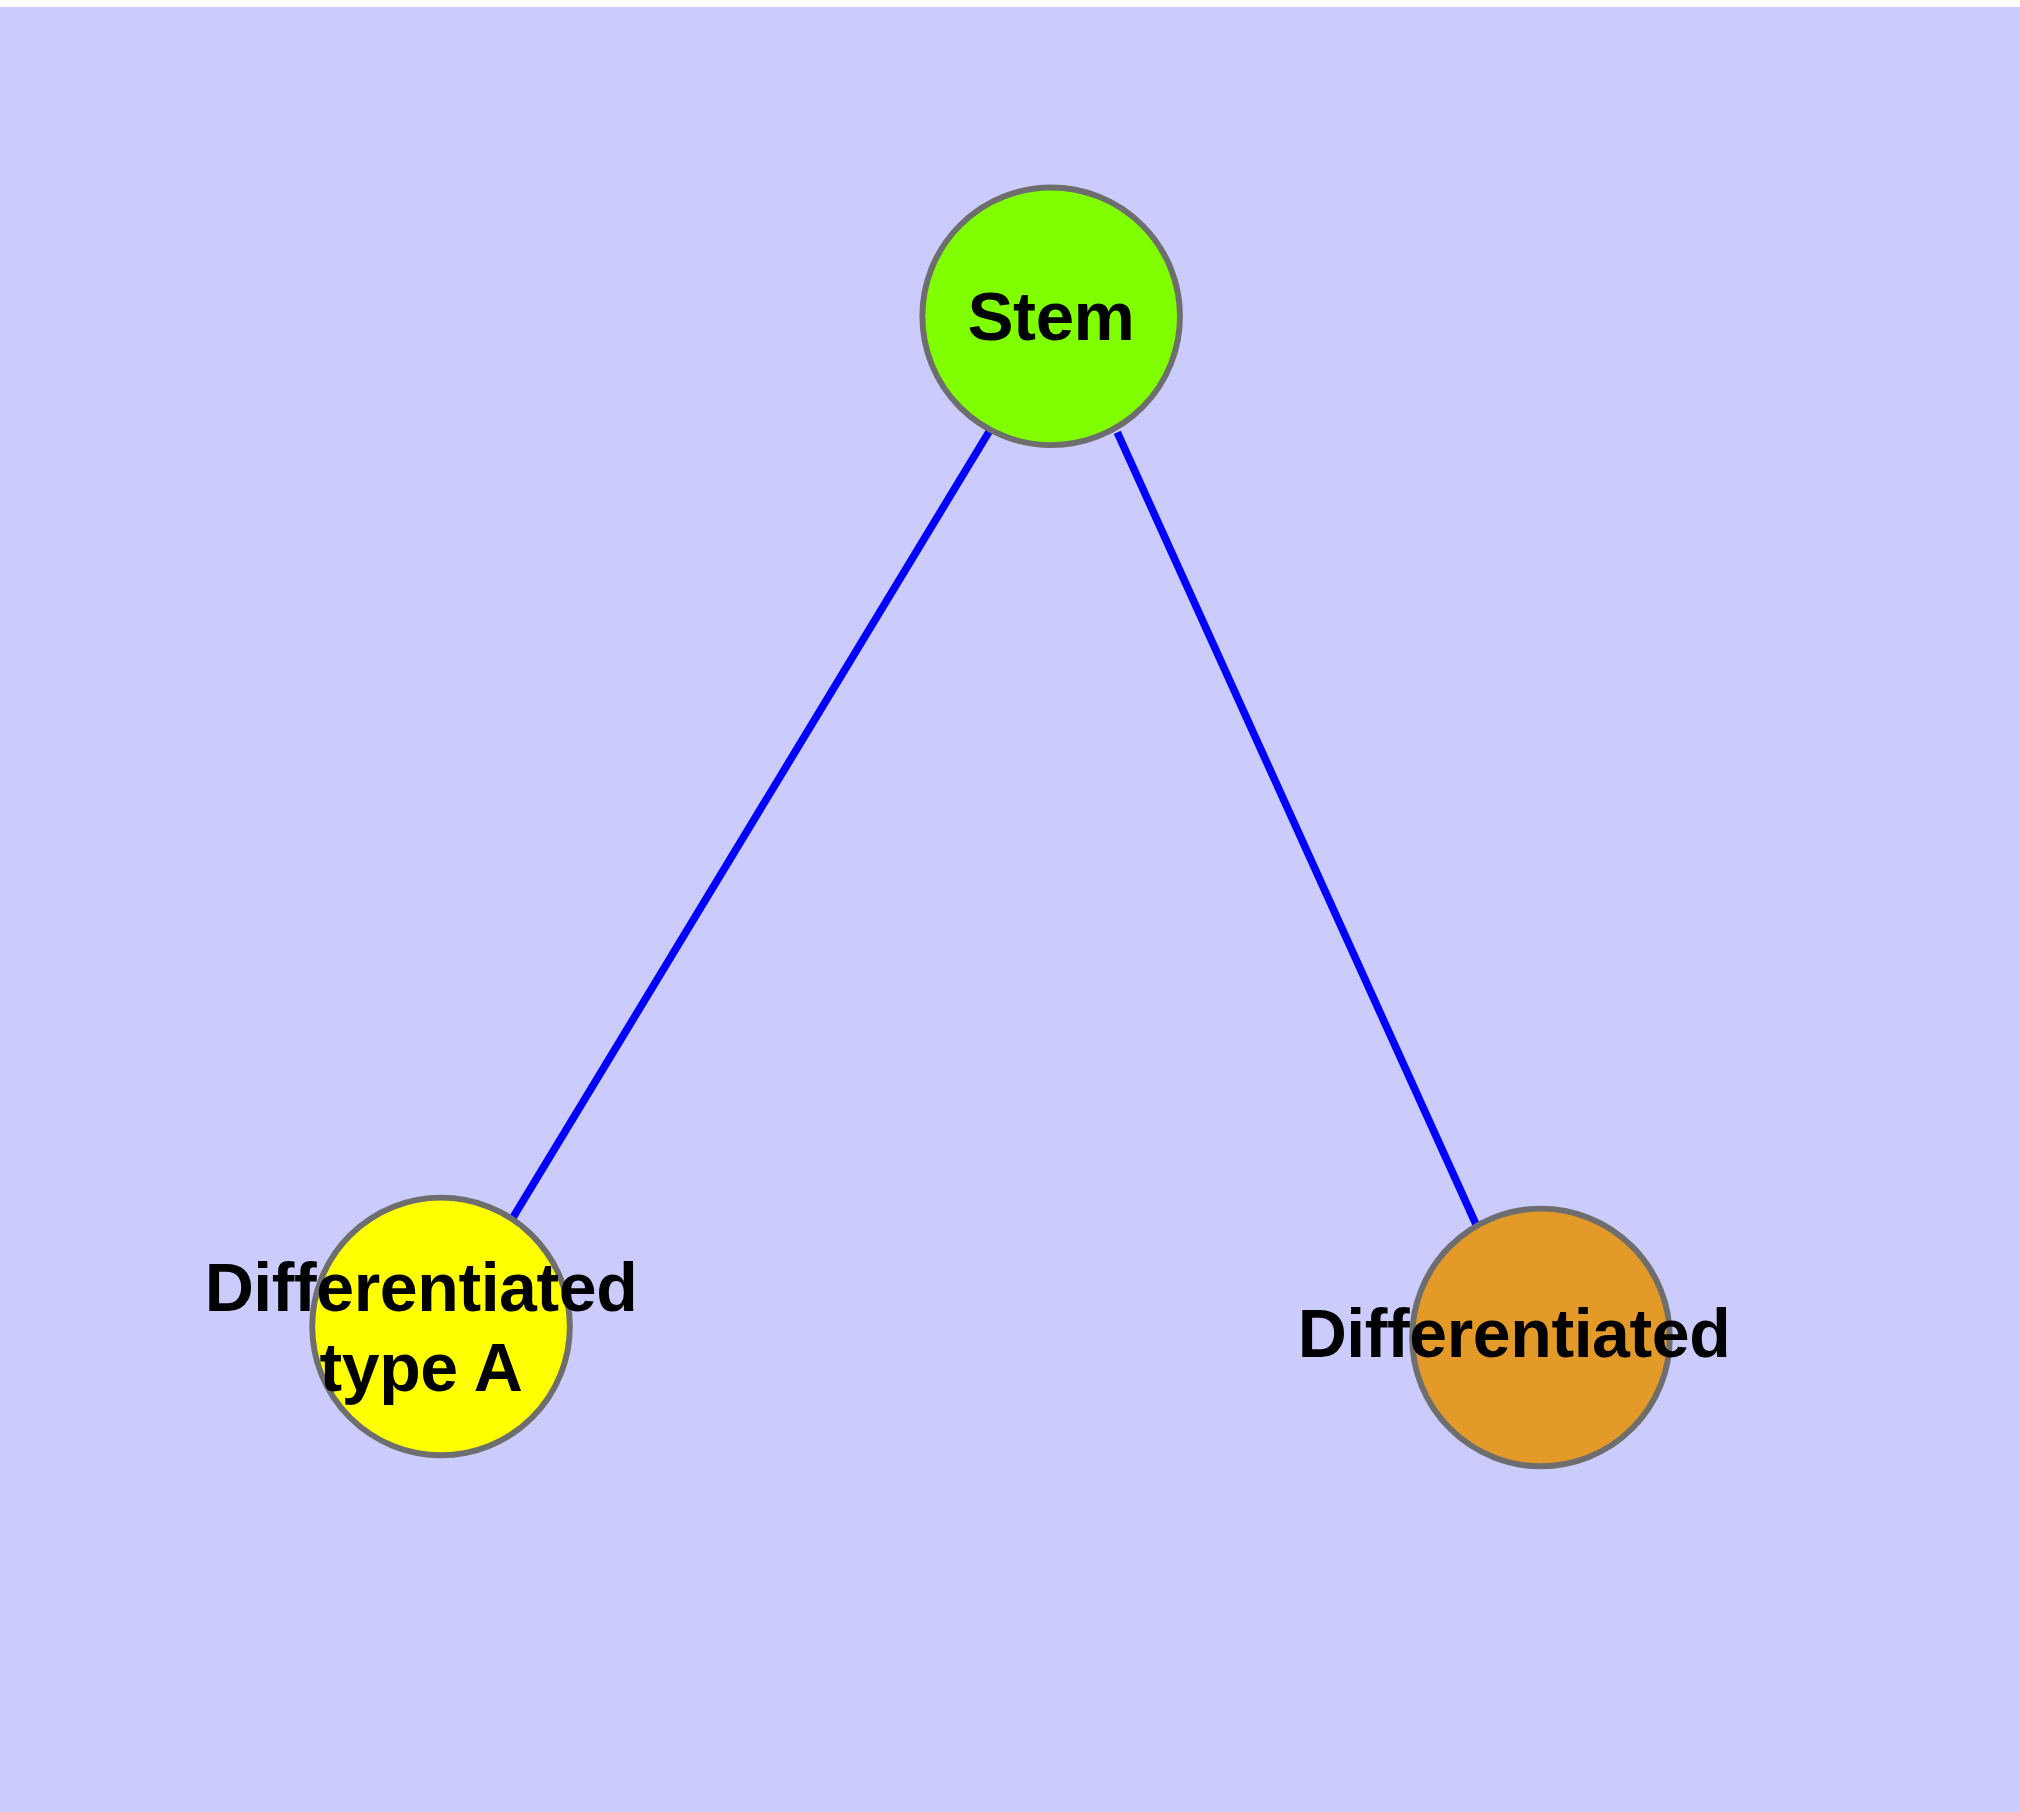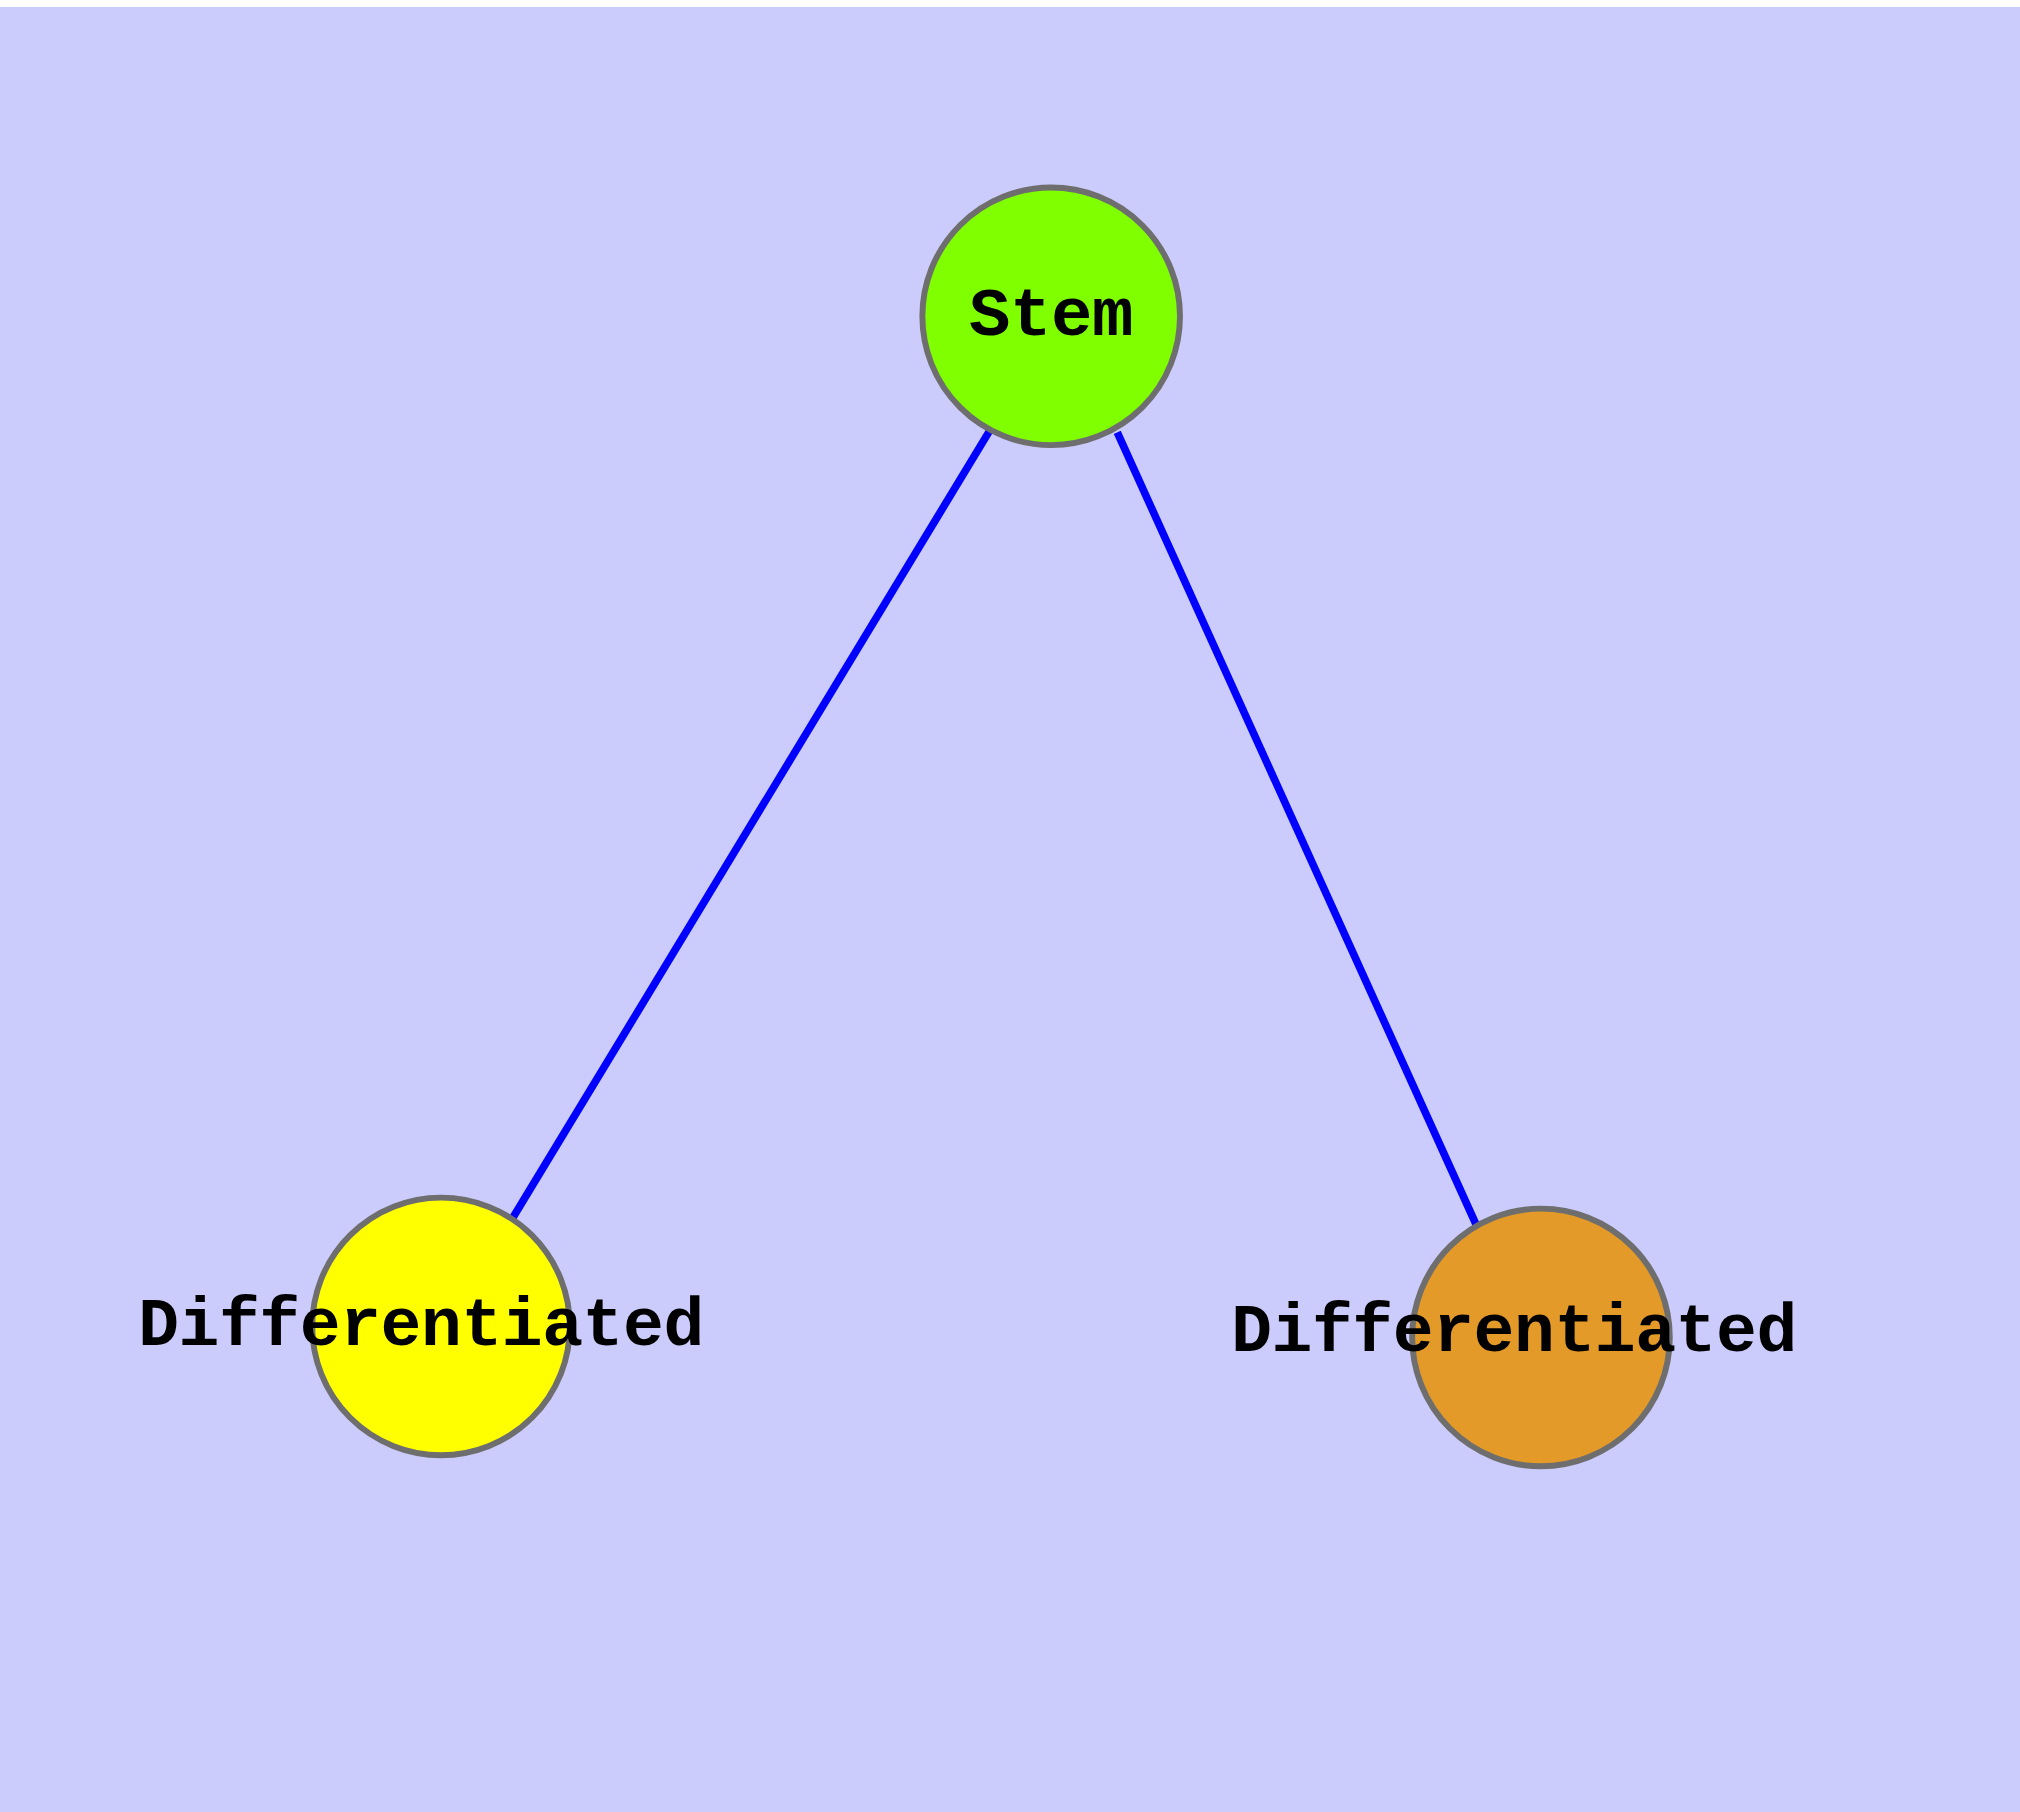--- a/index.html
+++ b/index.html
@@ -34,21 +34,21 @@
   }
   .node-circle {
     stroke-width: 7;
   }
   .edge-line {
     stroke-linecap: butt;
   }
   .node-label {
     position: absolute;
     color: #000000;
-    font-family: Liberation Mono, monospace;
+    font-family: Liberation Sans, sans-serif;
     font-weight: bold;
     font-size: 68px;
     line-height: 80px;
     text-align: center;
     white-space: nowrap;
     letter-spacing: -0.4px;
     transform: translate(-50%, -50%);
     pointer-events: none;
   }
   .node-label.stem-label {
@@ -72,20 +72,21 @@
           <circle cx="1818" cy="1570" r="152" fill="#e39a28" stroke="#6e6e6e" stroke-width="7" class="node-circle"></circle>
         </g>
     </svg>
 
     <div id="labels-layer">
         <div class="node-label stem-label" style="left: 1051px; top: 310px;">
           <div>Stem</div>
         </div>
         <div class="node-label" style="left: 421px; top: 1320px;">
           <div>Differentiated</div>
+          <div>type A</div>
         </div>
         <div class="node-label" style="left: 1514px; top: 1326px;">
           <div>Differentiated</div>
         </div>
       </div>
 
   </div>
 </div>
 
 

